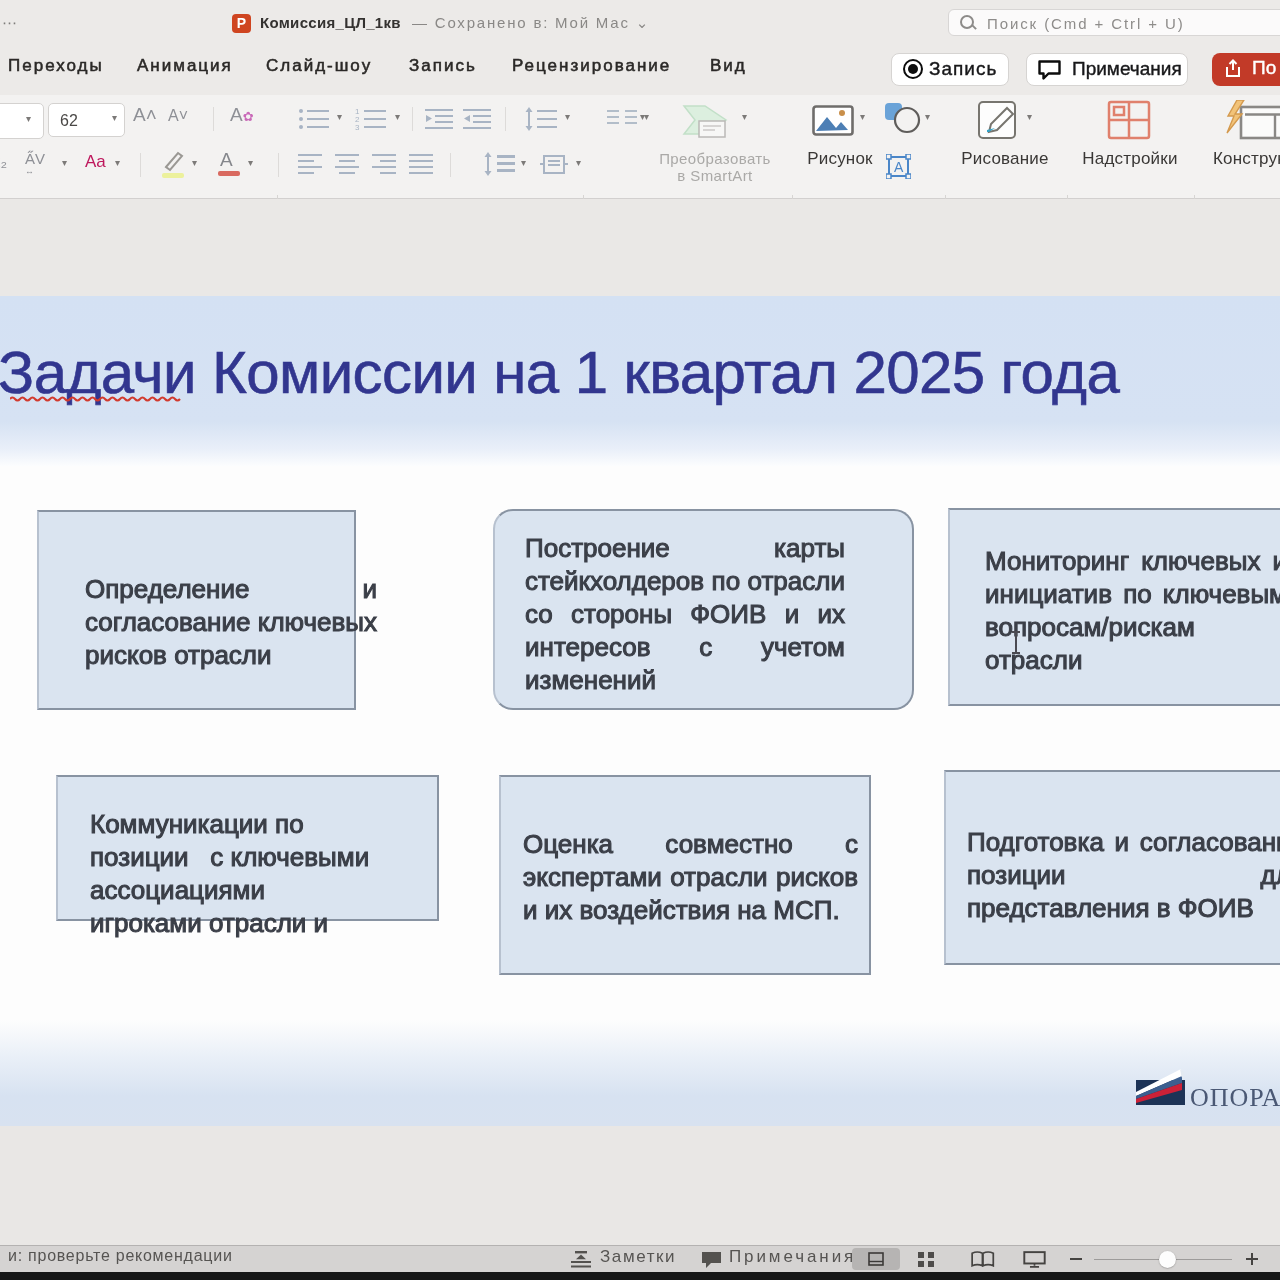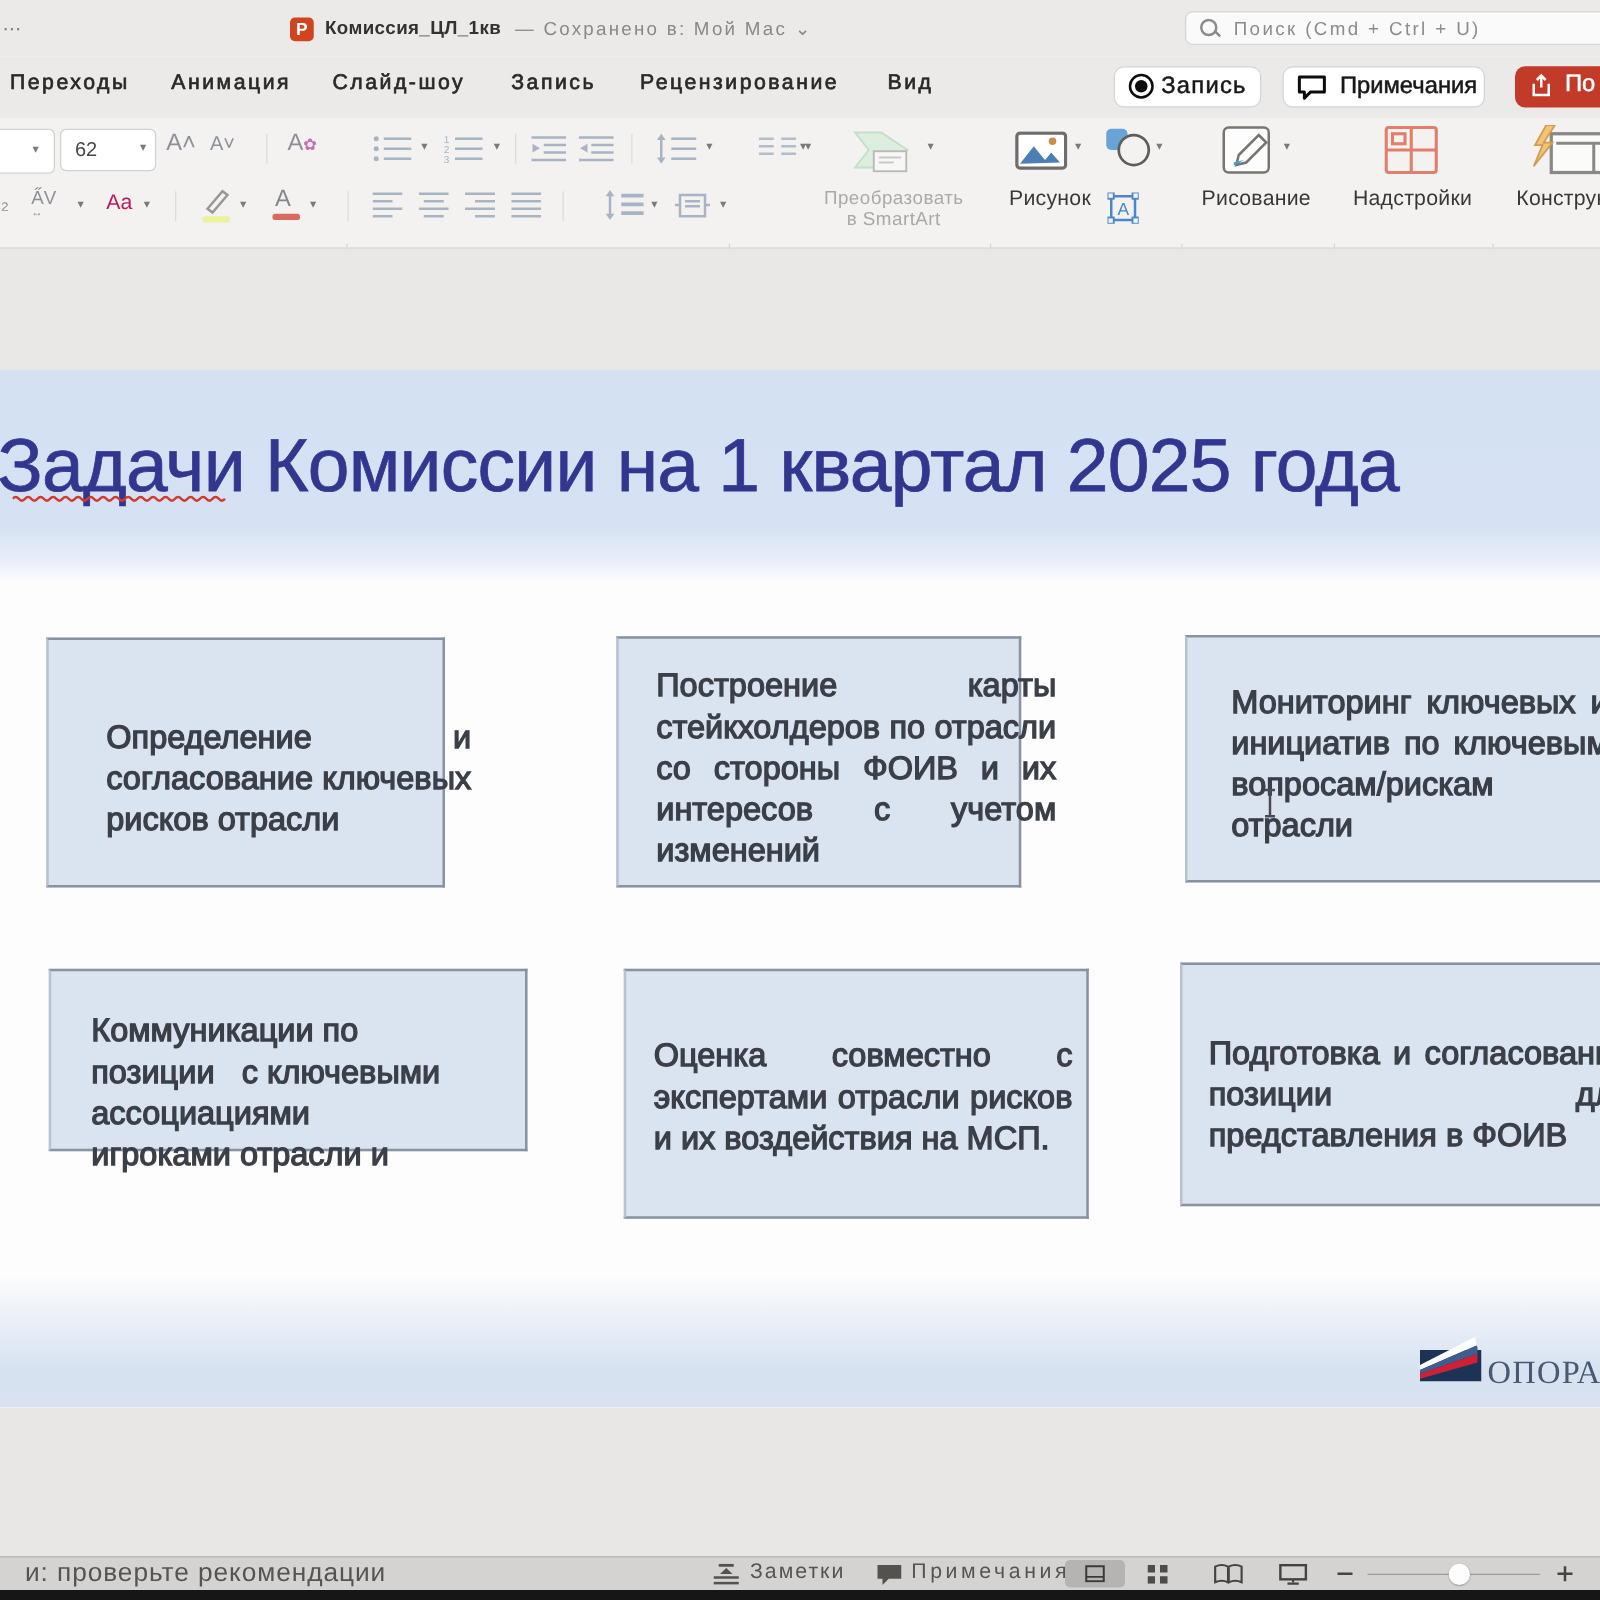--- a/index.html
+++ b/index.html
@@ -39,23 +39,23 @@
 
   
   #titleband{left:0;top:0;width:1280px;height:170px;background:linear-gradient(180deg,#d4e1f3 0%,#d6e2f3 74%,#e9eff9 90%,#fcfdfe 100%);}
   #botband{left:0;top:724px;width:1280px;height:106px;background:linear-gradient(180deg,rgba(214,226,242,0) 0%,rgba(214,226,242,.5) 35%,#d7e2f1 72%,#d8e2f0 100%);}
   #slidetitle{left:-2px;top:338px;font-size:60px;line-height:70px;letter-spacing:-0.6px;color:#32368f;white-space:nowrap;-webkit-text-stroke:0.6px #32368f;filter:blur(0.3px);}
   .box{background:#dae4f0;border:2px solid #8893a2;border-left-color:#b7c1cf;box-sizing:border-box;}
   .btxt{color:#3b3f48;font-size:26px;line-height:33px;-webkit-text-stroke:1.05px #3b3f48;filter:blur(0.3px);}
   .jline{display:flex;justify-content:space-between;}
   
   #b1{left:37px;top:214px;width:319px;height:200px;}
-  #b2{left:493px;top:213px;width:324px;height:201px;}
+  #b2{left:493px;top:213px;width:421px;height:201px;border-radius:20px;}
   #b3{left:948px;top:212px;width:384px;height:198px;}
-  #b4{left:39px;top:479px;width:383px;height:146px;}
+  #b4{left:56px;top:479px;width:383px;height:146px;}
   #b5{left:499px;top:479px;width:372px;height:200px;}
   #b6{left:944px;top:474px;width:389px;height:195px;}
 </style>
 </head>
 <body>
 <div class="abs" id="titlebar">
   <div class="abs dots">⋯</div>
   <div class="abs ppicon">P</div>
   <div class="abs doctitle">Комиссия_ЦЛ_1кв</div>
   <div class="abs docsaved">— Сохранено в: Мой Мас ⌄</div>
@@ -426,21 +426,21 @@
       <polygon points="1,32 47,16 47,23 1,36" fill="#cc2137"></polygon>
       <polygon points="45,2 49,5.5 49,12 46.5,10" fill="#e3eaf2"></polygon>
     </svg>
     <span style="position:absolute;left:55px;top:16px;font-family:'Liberation Serif',serif;font-size:26px;color:#4a5874;letter-spacing:1px;">ОПОРА</span>
   </div>
 </div>
 
 <div class="abs" id="workspace-bot"></div>
 
 <div class="abs" id="statusbar">
-  <span class="abs" style="left:20px;top:1px;font-size:21px;letter-spacing:0.75px;color:#565452;">и: проверьте рекомендации</span>
+  <span class="abs" style="left:8px;top:1px;font-size:16px;letter-spacing:0.75px;color:#565452;">и: проверьте рекомендации</span>
   <svg class="abs" style="left:570px;top:5px;" width="22" height="17" viewBox="0 0 22 17">
       <g fill="#54524f">
         <rect x="5" y="0" width="12" height="2.4"></rect>
         <path d="M11 3.4l5 4.8H6z"></path>
         <rect x="1" y="10" width="20" height="2"></rect>
         <rect x="1" y="14.5" width="20" height="2"></rect>
       </g>
     </svg>
   <span class="abs" style="left:600px;top:1px;font-size:17px;letter-spacing:1.6px;color:#565452;">Заметки</span>
   <svg class="abs" style="left:701px;top:5px;" width="21" height="17" viewBox="0 0 21 17">

